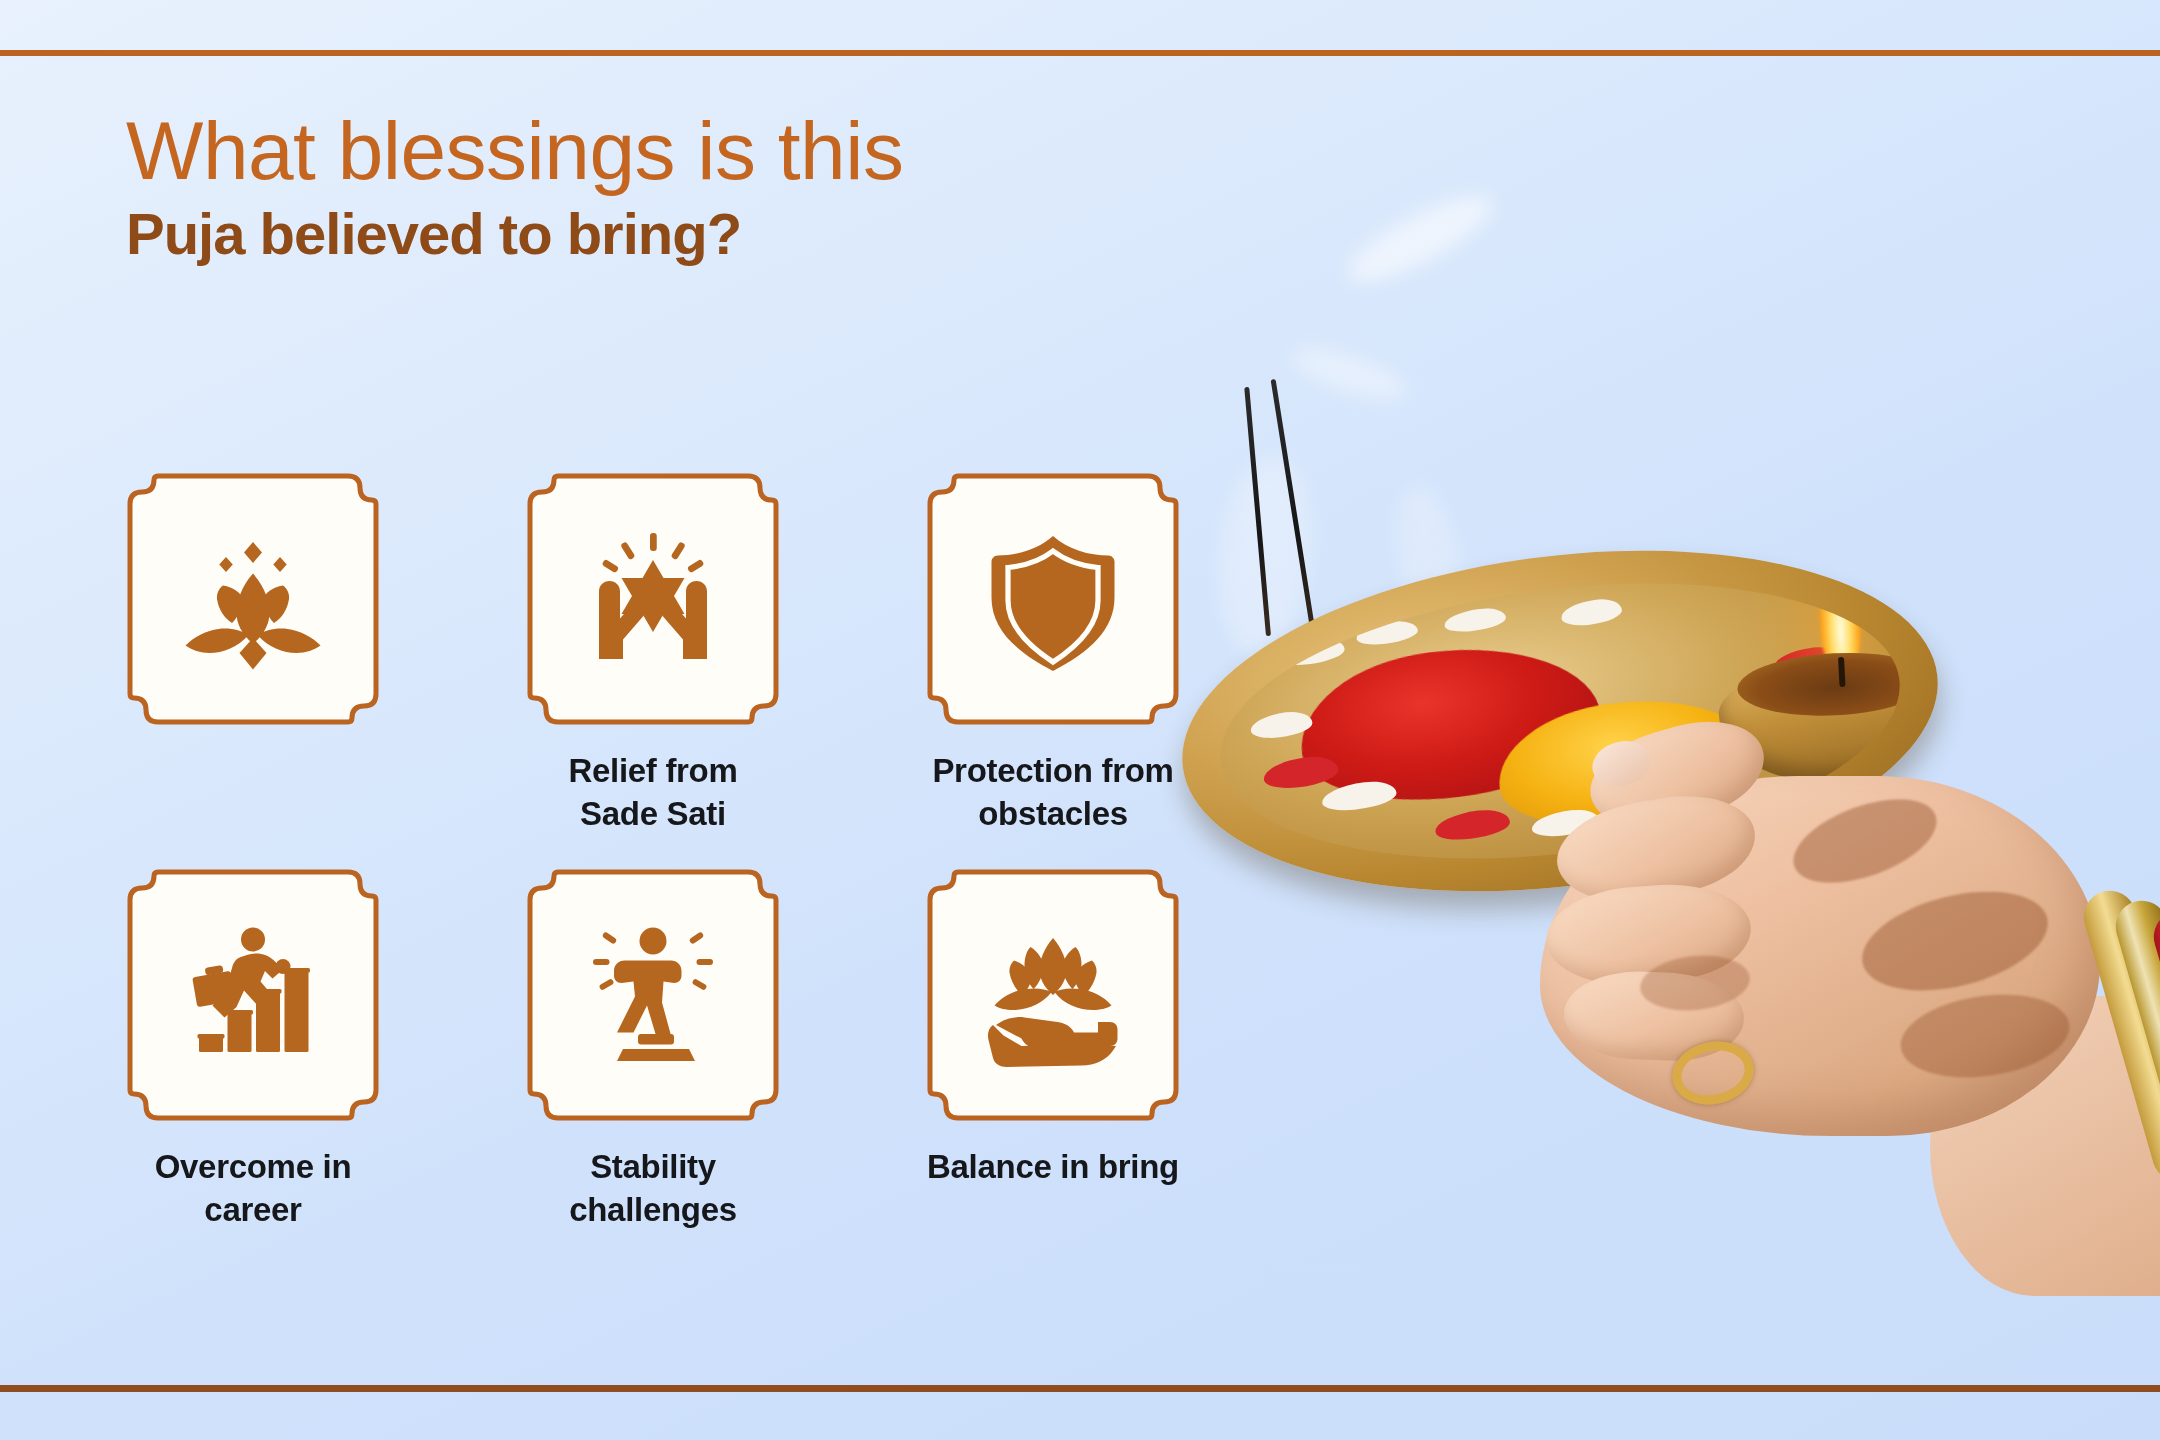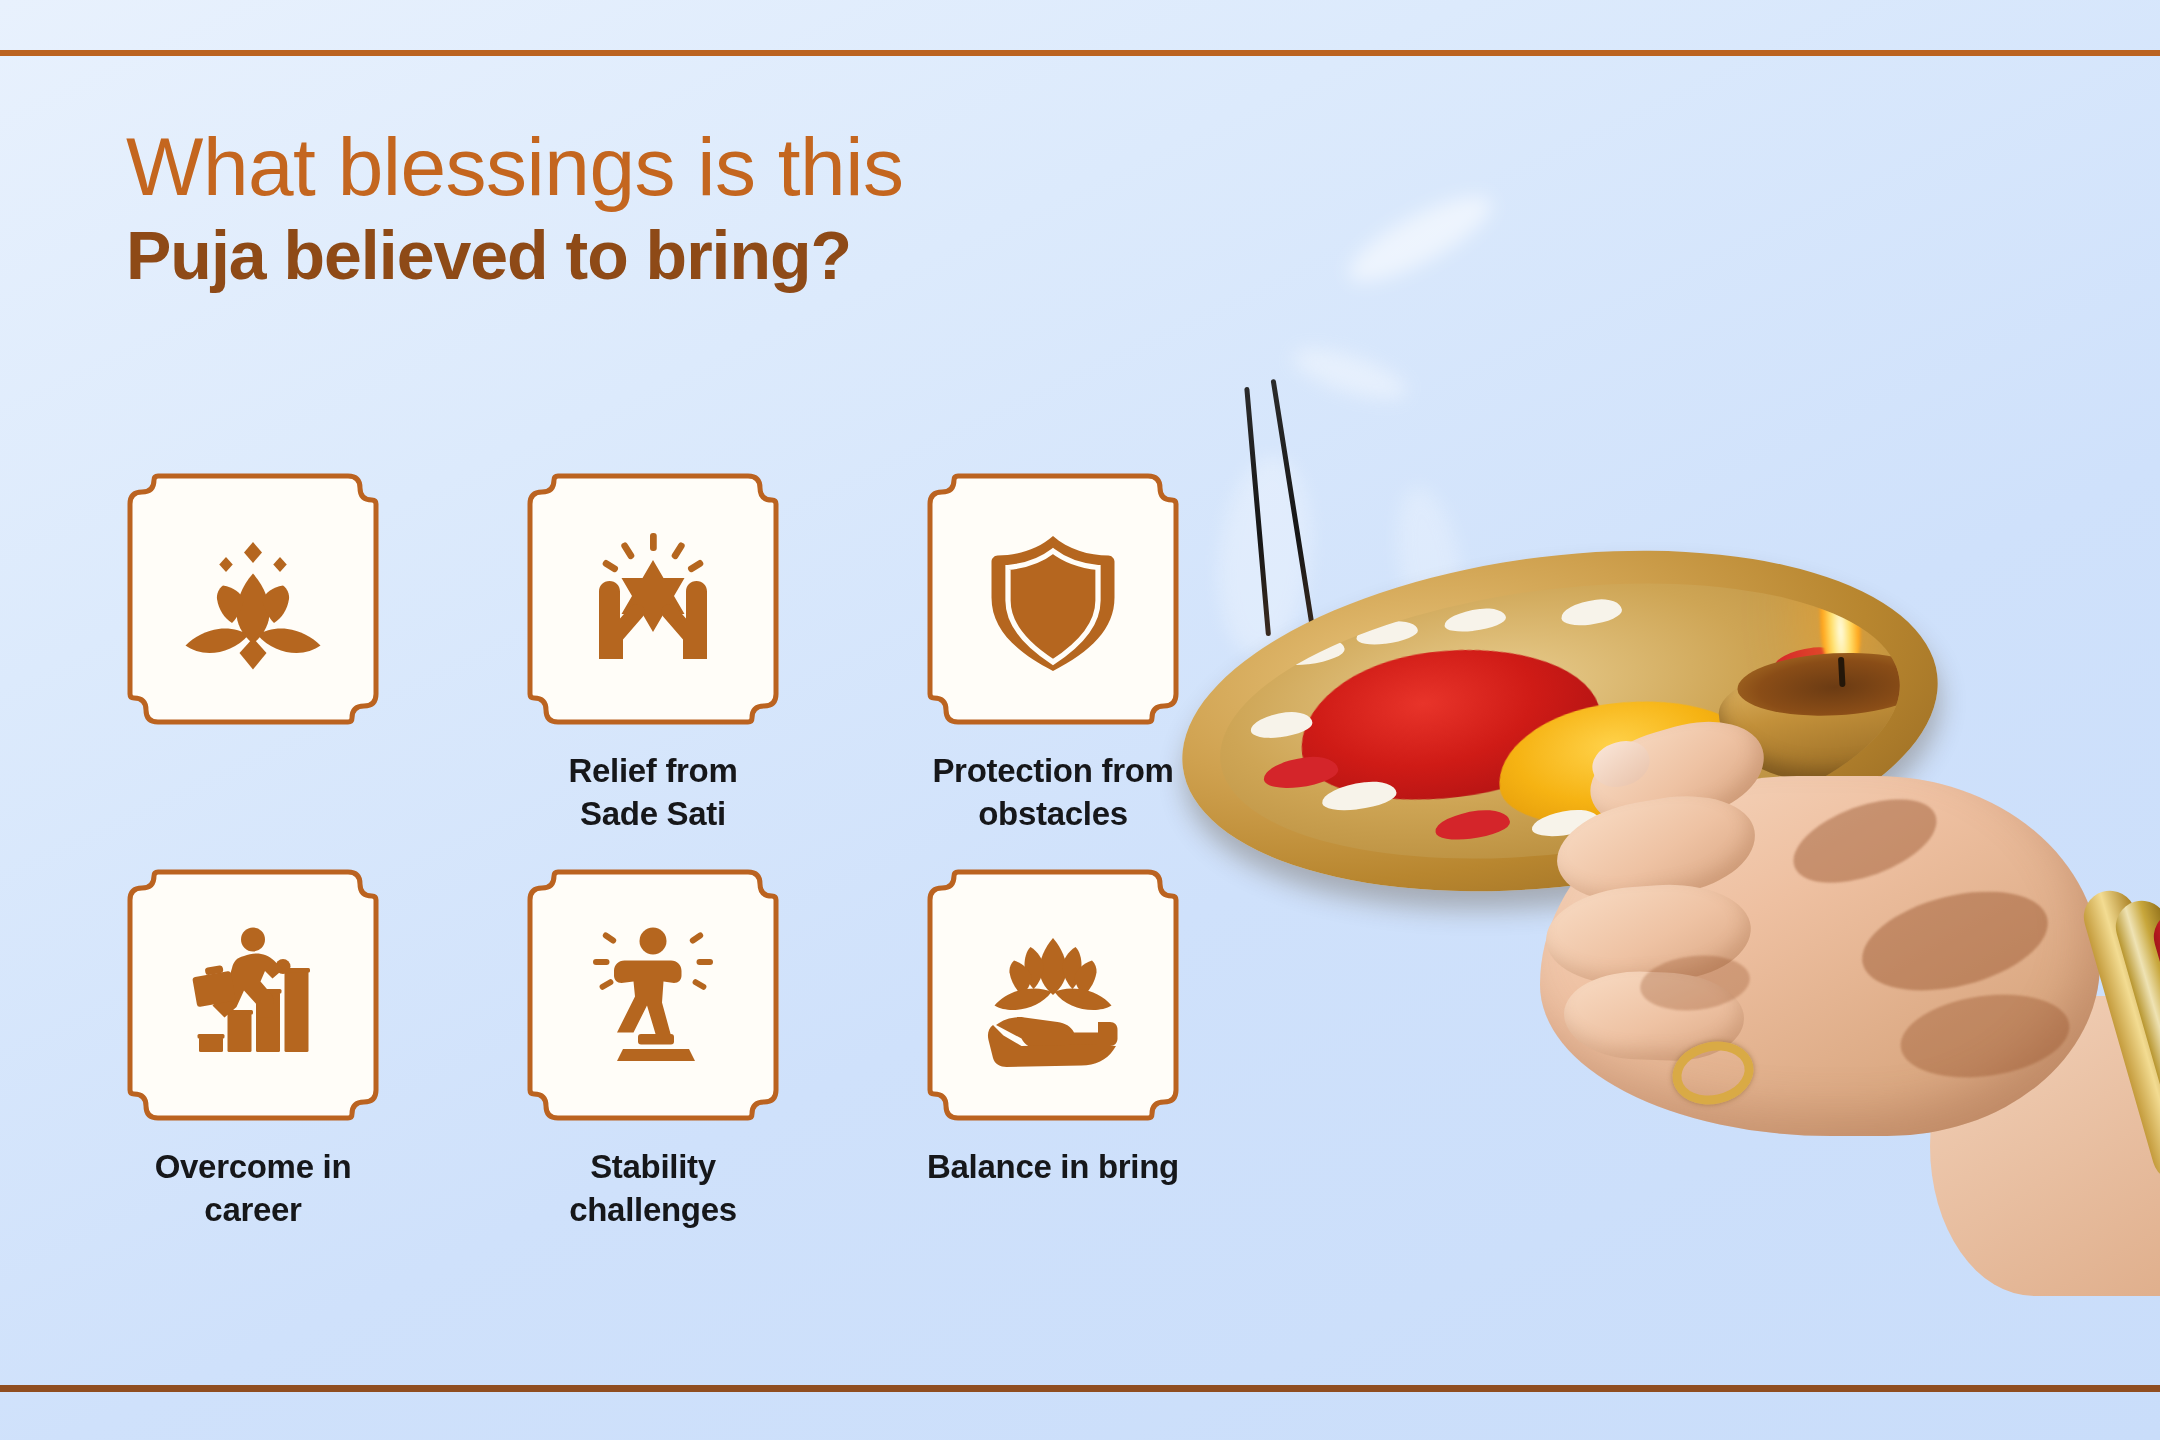--- a/index.html
+++ b/index.html
@@ -23,34 +23,34 @@
     width: 100%;
     background: #b5601f;
   }
   .rule-top { top: 50px; height: 6px; background: #bb6320; }
   .rule-bottom { top: 1385px; height: 7px; background: #8f4d20; }
 
   
   .heading {
     position: absolute;
     left: 126px;
-    top: 126px;
+    top: 110px;
     width: 1300px;
   }
   .heading-line1 {
     font-size: 82px;
     line-height: 1.0;
     font-weight: 300;
     letter-spacing: -0.5px;
     color: #c4661f;
     white-space: nowrap;
   }
   .heading-line2 {
     margin-top: 12px;
-    font-size: 68px;
+    font-size: 58px;
     line-height: 1.05;
     font-weight: 800;
     letter-spacing: -1px;
     color: #8e4a17;
     white-space: nowrap;
   }
 
   
   .grid {
     position: absolute;

